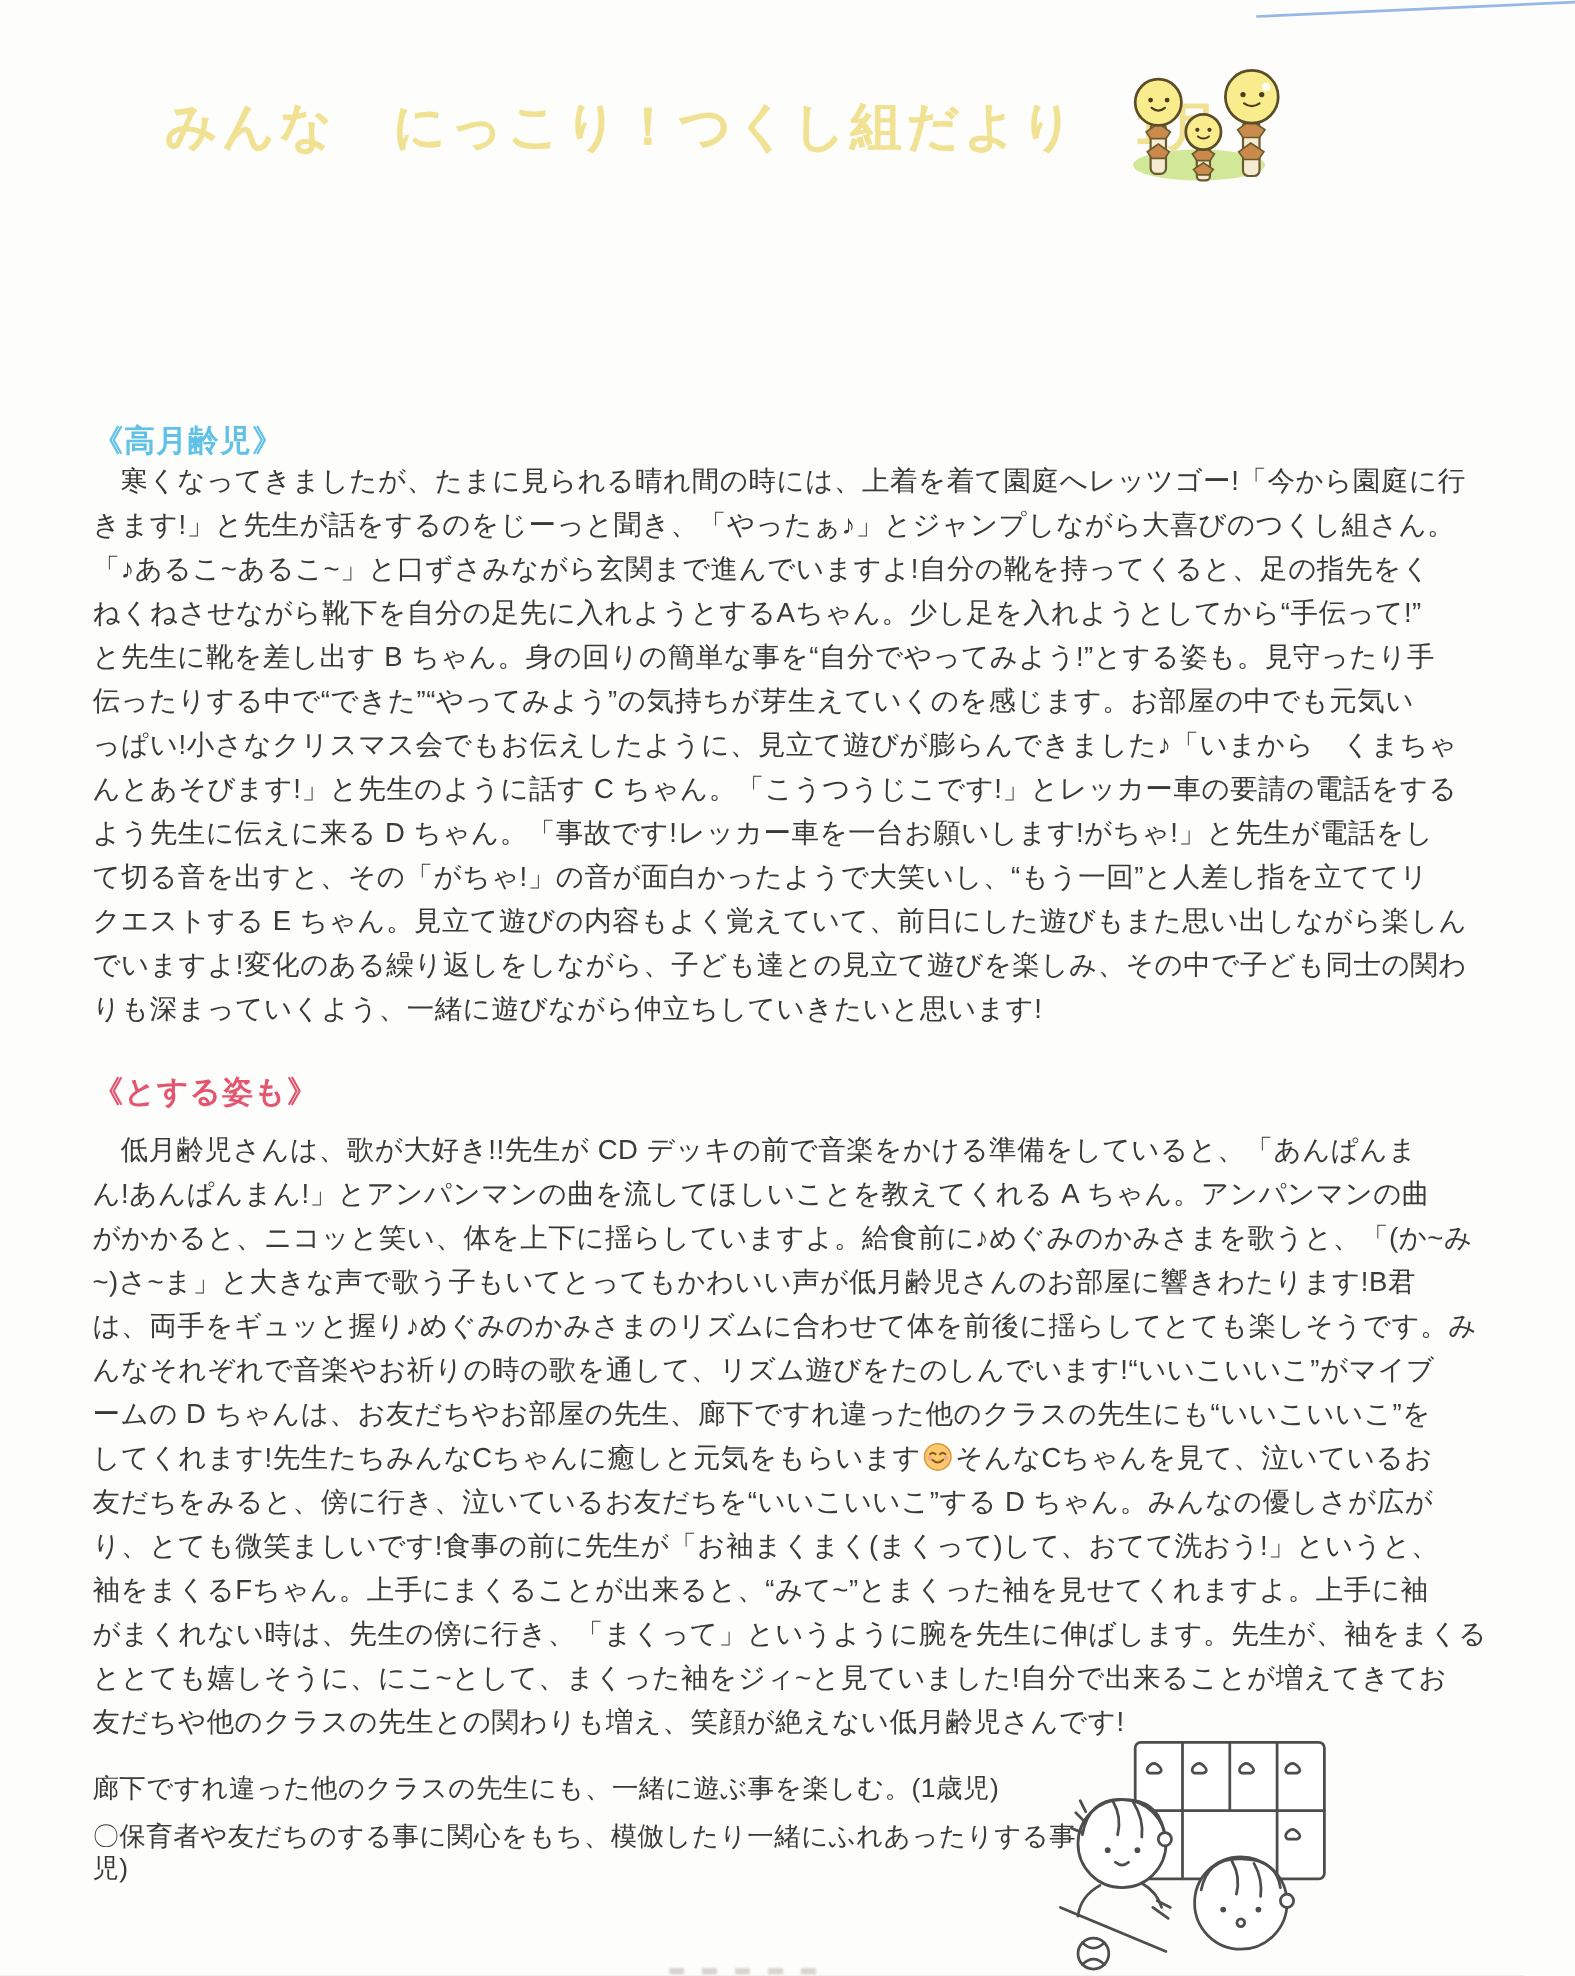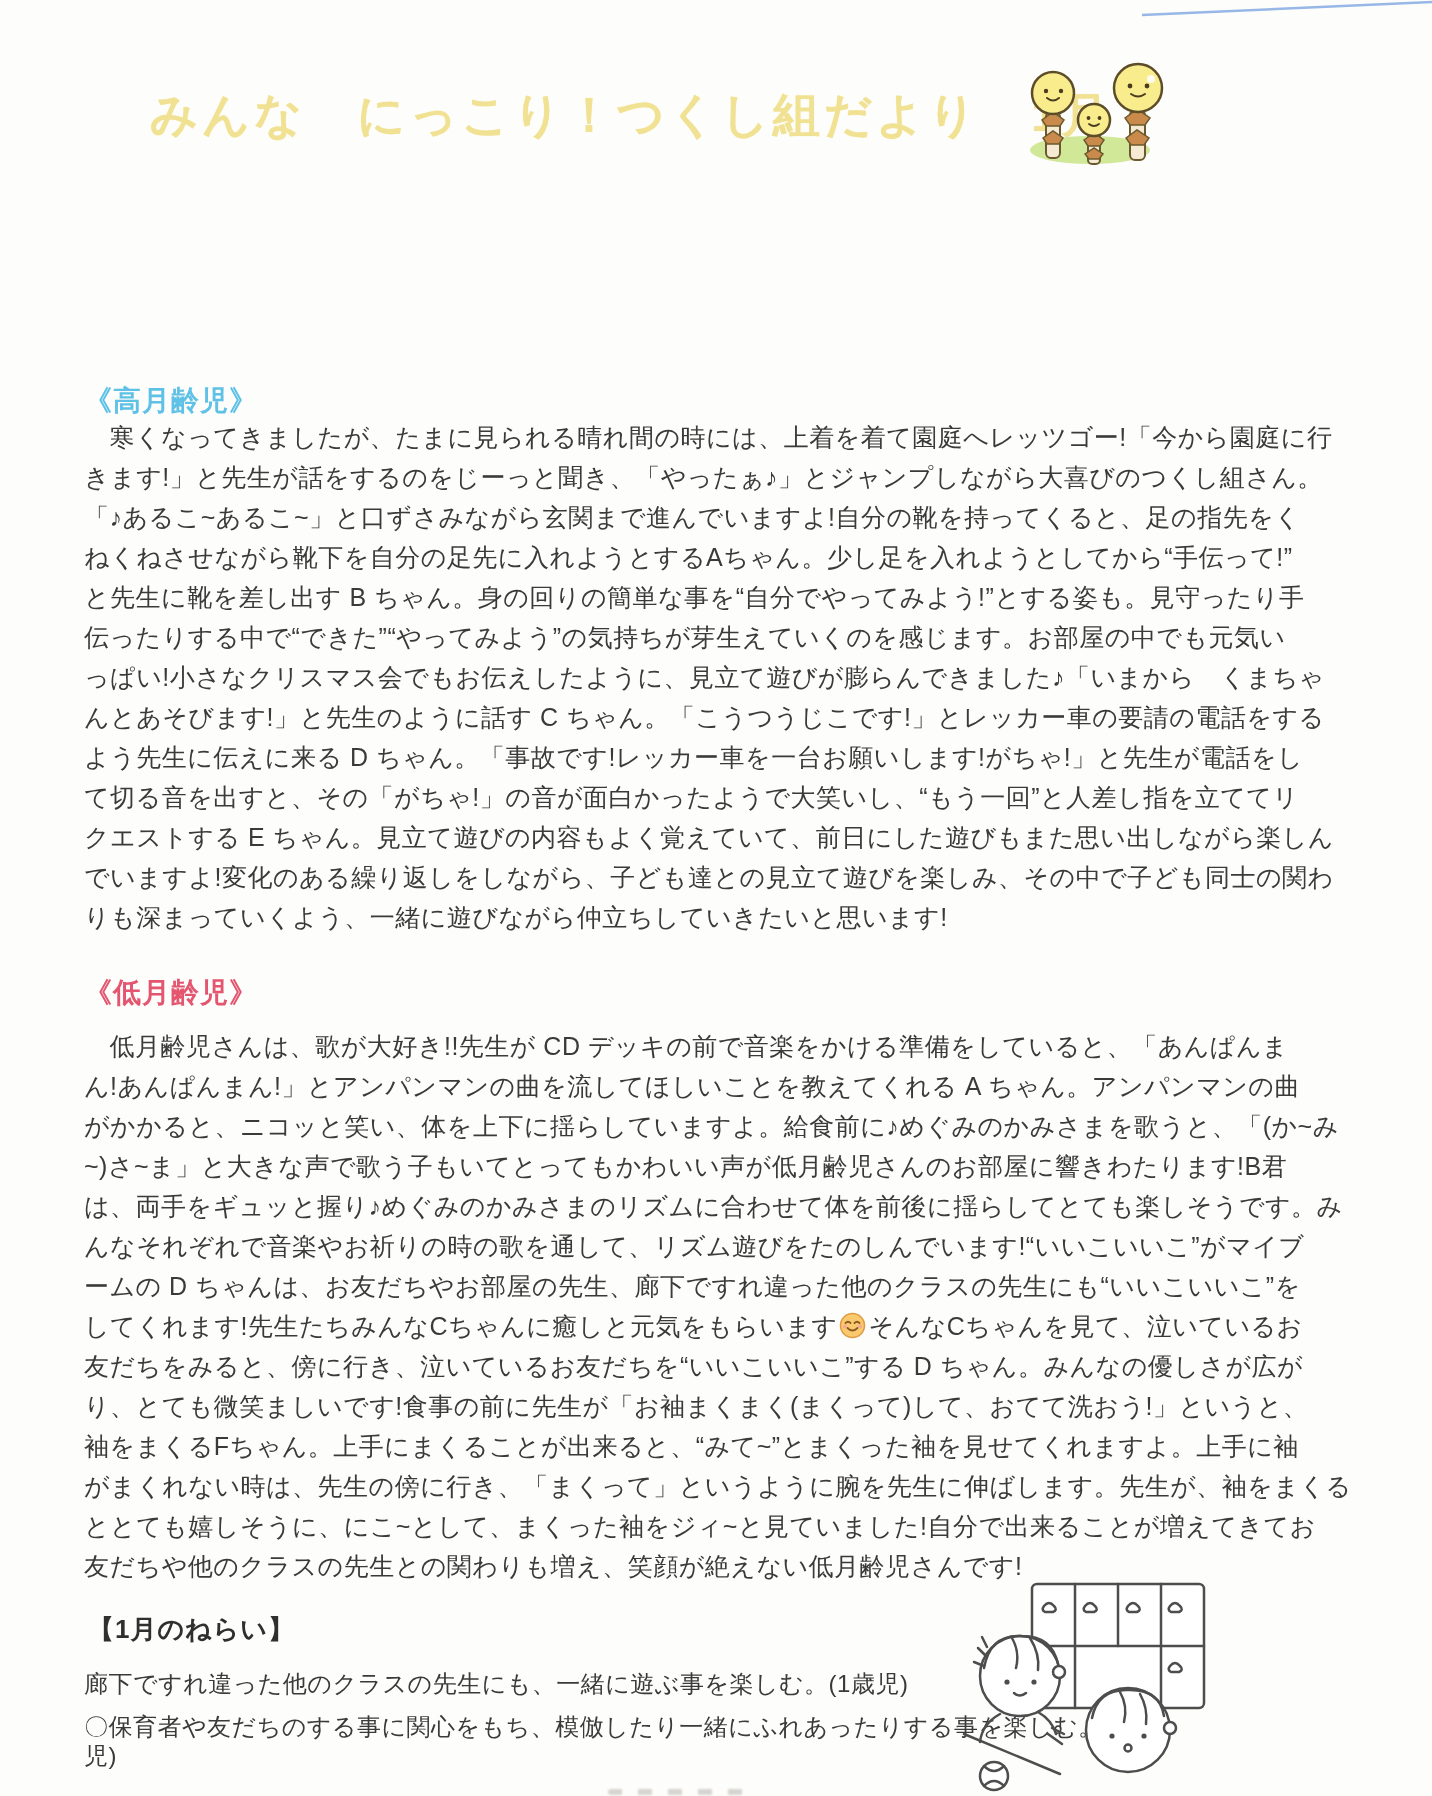--- a/index.html
+++ b/index.html
@@ -106,21 +106,21 @@
 と先生に靴を差し出す B ちゃん。身の回りの簡単な事を“自分でやってみよう!”とする姿も。見守ったり手
 伝ったりする中で“できた”“やってみよう”の気持ちが芽生えていくのを感じます。お部屋の中でも元気い
 っぱい!小さなクリスマス会でもお伝えしたように、見立て遊びが膨らんできました♪「いまから　くまちゃ
 んとあそびます!」と先生のように話す C ちゃん。「こうつうじこです!」とレッカー車の要請の電話をする
 よう先生に伝えに来る D ちゃん。「事故です!レッカー車を一台お願いします!がちゃ!」と先生が電話をし
 て切る音を出すと、その「がちゃ!」の音が面白かったようで大笑いし、“もう一回”と人差し指を立ててリ
 クエストする E ちゃん。見立て遊びの内容もよく覚えていて、前日にした遊びもまた思い出しながら楽しん
 でいますよ!変化のある繰り返しをしながら、子ども達との見立て遊びを楽しみ、その中で子ども同士の関わ
 りも深まっていくよう、一緒に遊びながら仲立ちしていきたいと思います!</p>
 
-  <h2 class="sec-heading younger-heading">《低月齢児》</h2>
+  <h2 class="sec-heading younger-heading">《とする姿も》</h2>
   <p class="bodytext younger-body"><span>　低月齢児さんは、歌が大好き!!先生が CD デッキの前で音楽をかける準備をしていると、「あんぱんま
 ん!あんぱんまん!」とアンパンマンの曲を流してほしいことを教えてくれる A ちゃん。アンパンマンの曲
 がかかると、ニコッと笑い、体を上下に揺らしていますよ。給食前に♪めぐみのかみさまを歌うと、「(か~み
 ~)さ~ま」と大きな声で歌う子もいてとってもかわいい声が低月齢児さんのお部屋に響きわたります!B君
 は、両手をギュッと握り♪めぐみのかみさまのリズムに合わせて体を前後に揺らしてとても楽しそうです。み
 んなそれぞれで音楽やお祈りの時の歌を通して、リズム遊びをたのしんでいます!“いいこいいこ”がマイブ
 ームの D ちゃんは、お友だちやお部屋の先生、廊下ですれ違った他のクラスの先生にも“いいこいいこ”を
 してくれます!先生たちみんなCちゃんに癒しと元気をもらいます</span><span class="emoji"><svg width="27" height="27" viewBox="0 0 27 27">
           <circle cx="13.5" cy="13.5" r="12" fill="#fbc96d" stroke="#dd9c42" stroke-width="1.5"></circle>
           <path d="M6.5 11 Q9 8.5 11.5 11" fill="none" stroke="#8a5a22" stroke-width="1.8" stroke-linecap="round"></path>
@@ -130,21 +130,20 @@
           <circle cx="21" cy="14.5" r="2" fill="#f4a0a0" opacity="0.8"></circle>
         </svg></span><span>そんなCちゃんを見て、泣いているお
 友だちをみると、傍に行き、泣いているお友だちを“いいこいいこ”する D ちゃん。みんなの優しさが広が
 り、とても微笑ましいです!食事の前に先生が「お袖まくまく(まくって)して、おてて洗おう!」というと、
 袖をまくるFちゃん。上手にまくることが出来ると、“みて~”とまくった袖を見せてくれますよ。上手に袖
 がまくれない時は、先生の傍に行き、「まくって」というように腕を先生に伸ばします。先生が、袖をまくる
 ととても嬉しそうに、にこ~として、まくった袖をジィ~と見ていました!自分で出来ることが増えてきてお
 友だちや他のクラスの先生との関わりも増え、笑顔が絶えない低月齢児さんです!</span></p>
 
   <div class="goals">
-    <h3>【1月のねらい】</h3>
     <p>廊下ですれ違った他のクラスの先生にも、一緒に遊ぶ事を楽しむ。(1歳児)</p>
     <p>〇保育者や友だちのする事に関心をもち、模倣したり一緒にふれあったりする事を楽しむ。 (0歳児)</p>
   </div>
 
   <svg class="children" width="256" height="220" viewBox="0 0 256 220">
     <g stroke="#4d4d4d" stroke-width="2.5" fill="none" stroke-linecap="round">
 
       <rect x="72" y="8" width="172" height="124" rx="5" fill="#ffffff"></rect>
       <line x1="115" y1="8" x2="115" y2="70"></line>
       <line x1="158" y1="8" x2="158" y2="70"></line>

